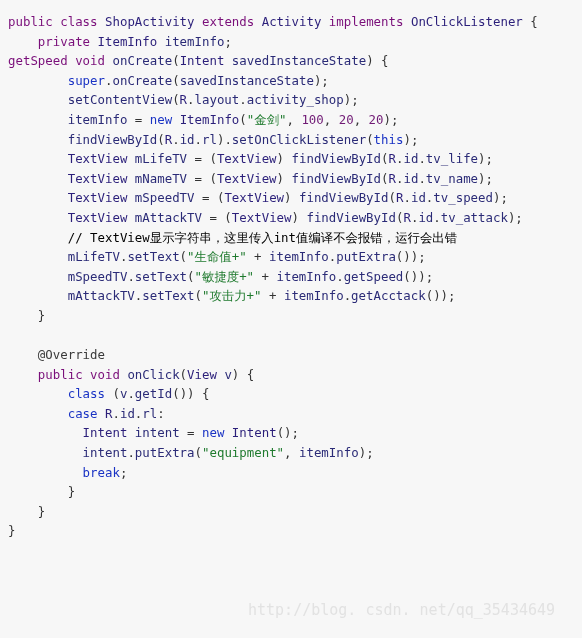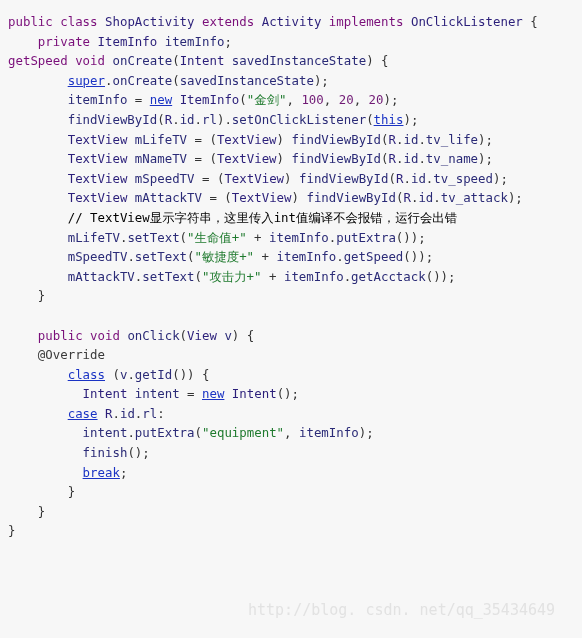--- a/index.html
+++ b/index.html
@@ -30,21 +30,21 @@
     white-space: pre;
     color: #222222;
     padding-left: 8px;
     letter-spacing: 0px;
   }
   .code-line.blank {
     color: transparent;
   }
   
   .kw        { color: #7a0f7a; }   
-  .kw2       { color: #1a33c4; text-decoration: underline; }   
+  .kw2       { color: #1a33c4; }   
   .type      { color: #2b1f7a; }   
   .ident     { color: #2b2b77; }   
   .plain     { color: #333333; }
   .num       { color: #701a75; }
   .str       { color: #1f7a2e; }   
   .cmt       { color: #000000; }   
   .ann       { color: #3a3a3a; }   
   .punc      { color: #333333; }
 
   #watermark {
@@ -61,38 +61,38 @@
 </style>
 </head>
 <body>
 
 <div id="code-root">
   <div id="code-lines">
       <div class="code-line"><span class="kw">public</span><span class="plain"> </span><span class="kw">class</span><span class="plain"> </span><span class="type">ShopActivity</span><span class="plain"> </span><span class="kw">extends</span><span class="plain"> </span><span class="type">Activity</span><span class="plain"> </span><span class="kw">implements</span><span class="plain"> </span><span class="type">OnClickListener</span><span class="punc"> {</span></div>
       <div class="code-line"><span class="plain">    </span><span class="kw">private</span><span class="plain"> </span><span class="type">ItemInfo</span><span class="plain"> </span><span class="ident">itemInfo</span><span class="punc">;</span></div>
       <div class="code-line"><span class="kw">getSpeed</span><span class="plain"> </span><span class="kw">void</span><span class="plain"> </span><span class="ident">onCreate</span><span class="punc">(</span><span class="type">Intent</span><span class="plain"> </span><span class="ident">savedInstanceState</span><span class="punc">) {</span></div>
       <div class="code-line"><span class="plain">        </span><span class="kw2">super</span><span class="punc">.</span><span class="ident">onCreate</span><span class="punc">(</span><span class="ident">savedInstanceState</span><span class="punc">);</span></div>
+      <div class="code-line"><span class="plain">        </span><span class="ident">setContentView</span><span class="punc">(</span><span class="type">R</span><span class="punc">.</span><span class="ident">layout</span><span class="punc">.</span><span class="ident">activity_shop</span><span class="punc">);</span></div>
       <div class="code-line"><span class="plain">        </span><span class="ident">itemInfo</span><span class="punc"> = </span><span class="kw2">new</span><span class="plain"> </span><span class="type">ItemInfo</span><span class="punc">(</span><span class="str">"金剑"</span><span class="punc">, </span><span class="num">100</span><span class="punc">, </span><span class="num">20</span><span class="punc">, </span><span class="num">20</span><span class="punc">);</span></div>
       <div class="code-line"><span class="plain">        </span><span class="ident">findViewById</span><span class="punc">(</span><span class="type">R</span><span class="punc">.</span><span class="ident">id</span><span class="punc">.</span><span class="ident">rl</span><span class="punc">).</span><span class="ident">setOnClickListener</span><span class="punc">(</span><span class="kw2">this</span><span class="punc">);</span></div>
       <div class="code-line"><span class="plain">        </span><span class="type">TextView</span><span class="plain"> </span><span class="ident">mLifeTV</span><span class="punc"> = (</span><span class="type">TextView</span><span class="punc">) </span><span class="ident">findViewById</span><span class="punc">(</span><span class="type">R</span><span class="punc">.</span><span class="ident">id</span><span class="punc">.</span><span class="ident">tv_life</span><span class="punc">);</span></div>
       <div class="code-line"><span class="plain">        </span><span class="type">TextView</span><span class="plain"> </span><span class="ident">mNameTV</span><span class="punc"> = (</span><span class="type">TextView</span><span class="punc">) </span><span class="ident">findViewById</span><span class="punc">(</span><span class="type">R</span><span class="punc">.</span><span class="ident">id</span><span class="punc">.</span><span class="ident">tv_name</span><span class="punc">);</span></div>
       <div class="code-line"><span class="plain">        </span><span class="type">TextView</span><span class="plain"> </span><span class="ident">mSpeedTV</span><span class="punc"> = (</span><span class="type">TextView</span><span class="punc">) </span><span class="ident">findViewById</span><span class="punc">(</span><span class="type">R</span><span class="punc">.</span><span class="ident">id</span><span class="punc">.</span><span class="ident">tv_speed</span><span class="punc">);</span></div>
       <div class="code-line"><span class="plain">        </span><span class="type">TextView</span><span class="plain"> </span><span class="ident">mAttackTV</span><span class="punc"> = (</span><span class="type">TextView</span><span class="punc">) </span><span class="ident">findViewById</span><span class="punc">(</span><span class="type">R</span><span class="punc">.</span><span class="ident">id</span><span class="punc">.</span><span class="ident">tv_attack</span><span class="punc">);</span></div>
       <div class="code-line"><span class="plain">        </span><span class="cmt">// TextView显示字符串，这里传入int值编译不会报错，运行会出错</span></div>
       <div class="code-line"><span class="plain">        </span><span class="ident">mLifeTV</span><span class="punc">.</span><span class="ident">setText</span><span class="punc">(</span><span class="str">"生命值+"</span><span class="punc"> + </span><span class="ident">itemInfo</span><span class="punc">.</span><span class="ident">putExtra</span><span class="punc">());</span></div>
       <div class="code-line"><span class="plain">        </span><span class="ident">mSpeedTV</span><span class="punc">.</span><span class="ident">setText</span><span class="punc">(</span><span class="str">"敏捷度+"</span><span class="punc"> + </span><span class="ident">itemInfo</span><span class="punc">.</span><span class="ident">getSpeed</span><span class="punc">());</span></div>
       <div class="code-line"><span class="plain">        </span><span class="ident">mAttackTV</span><span class="punc">.</span><span class="ident">setText</span><span class="punc">(</span><span class="str">"攻击力+"</span><span class="punc"> + </span><span class="ident">itemInfo</span><span class="punc">.</span><span class="ident">getAcctack</span><span class="punc">());</span></div>
       <div class="code-line"><span class="punc">    }</span></div>
       <div class="code-line blank">&nbsp;</div>
+      <div class="code-line"><span class="plain">    </span><span class="ann">@Override</span></div>
       <div class="code-line"><span class="plain">    </span><span class="kw">public</span><span class="plain"> </span><span class="kw">void</span><span class="plain"> </span><span class="ident">onClick</span><span class="punc">(</span><span class="type">View</span><span class="plain"> </span><span class="ident">v</span><span class="punc">) {</span></div>
-      <div class="code-line"><span class="plain">    </span><span class="ann">@Override</span></div>
       <div class="code-line"><span class="plain">        </span><span class="kw2">class</span><span class="punc"> (</span><span class="ident">v</span><span class="punc">.</span><span class="ident">getId</span><span class="punc">()) {</span></div>
+      <div class="code-line"><span class="plain">        </span><span class="kw2">case</span><span class="plain"> </span><span class="type">R</span><span class="punc">.</span><span class="ident">id</span><span class="punc">.</span><span class="ident">rl</span><span class="punc">:</span></div>
       <div class="code-line"><span class="plain">          </span><span class="type">Intent</span><span class="plain"> </span><span class="ident">intent</span><span class="punc"> = </span><span class="kw2">new</span><span class="plain"> </span><span class="type">Intent</span><span class="punc">();</span></div>
-      <div class="code-line"><span class="plain">        </span><span class="kw2">case</span><span class="plain"> </span><span class="type">R</span><span class="punc">.</span><span class="ident">id</span><span class="punc">.</span><span class="ident">rl</span><span class="punc">:</span></div>
       <div class="code-line"><span class="plain">          </span><span class="ident">intent</span><span class="punc">.</span><span class="ident">putExtra</span><span class="punc">(</span><span class="str">"equipment"</span><span class="punc">, </span><span class="ident">itemInfo</span><span class="punc">);</span></div>
-      <div class="code-line"><span class="plain">          </span><span class="ident">finish</span><span class="punc">();</span></div>
       <div class="code-line"><span class="plain">          </span><span class="kw2">break</span><span class="punc">;</span></div>
       <div class="code-line"><span class="punc">        }</span></div>
       <div class="code-line"><span class="punc">    }</span></div>
       <div class="code-line"><span class="punc">}</span></div>
     </div>
   <div id="watermark">http://blog. csdn. net/qq_35434649</div>
 </div>
 
 </body></html>

